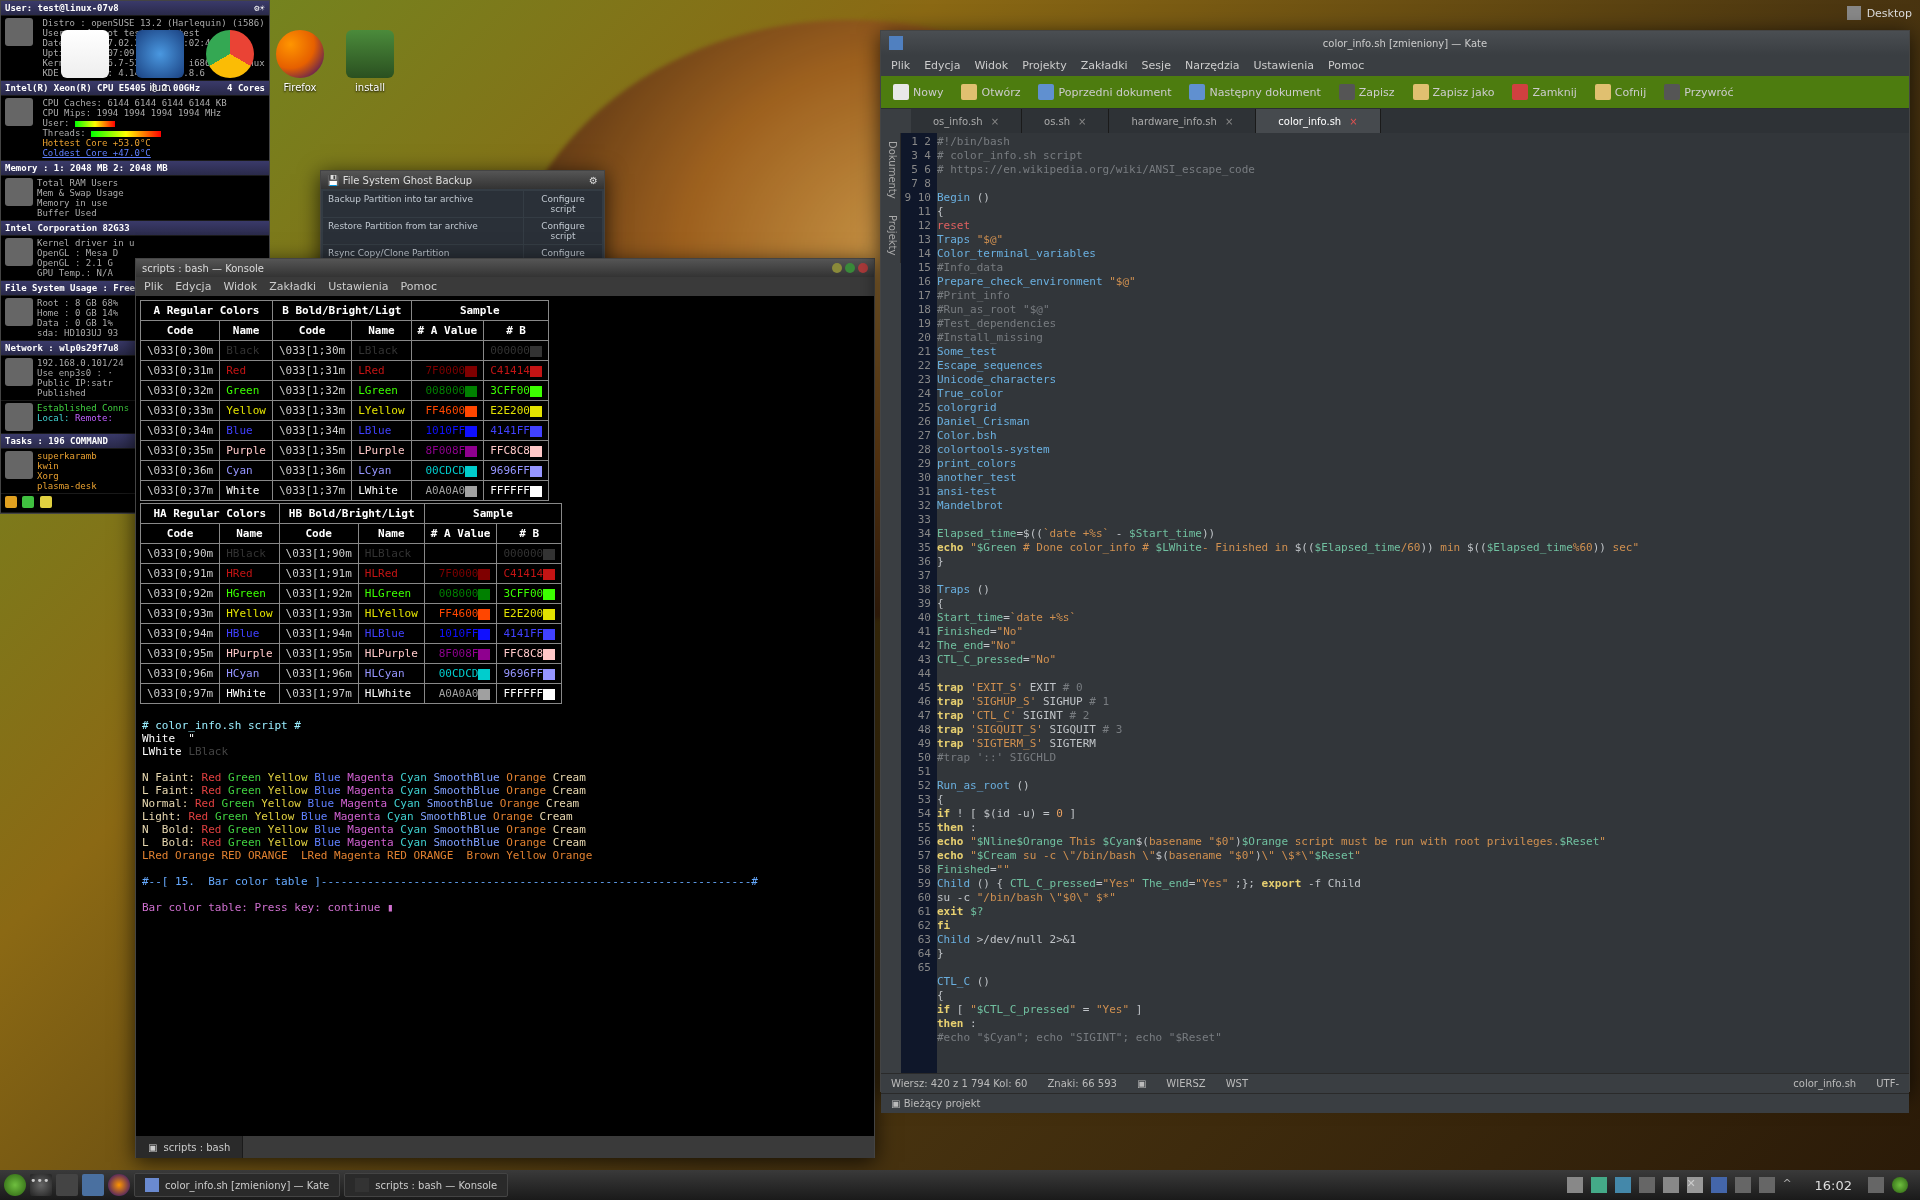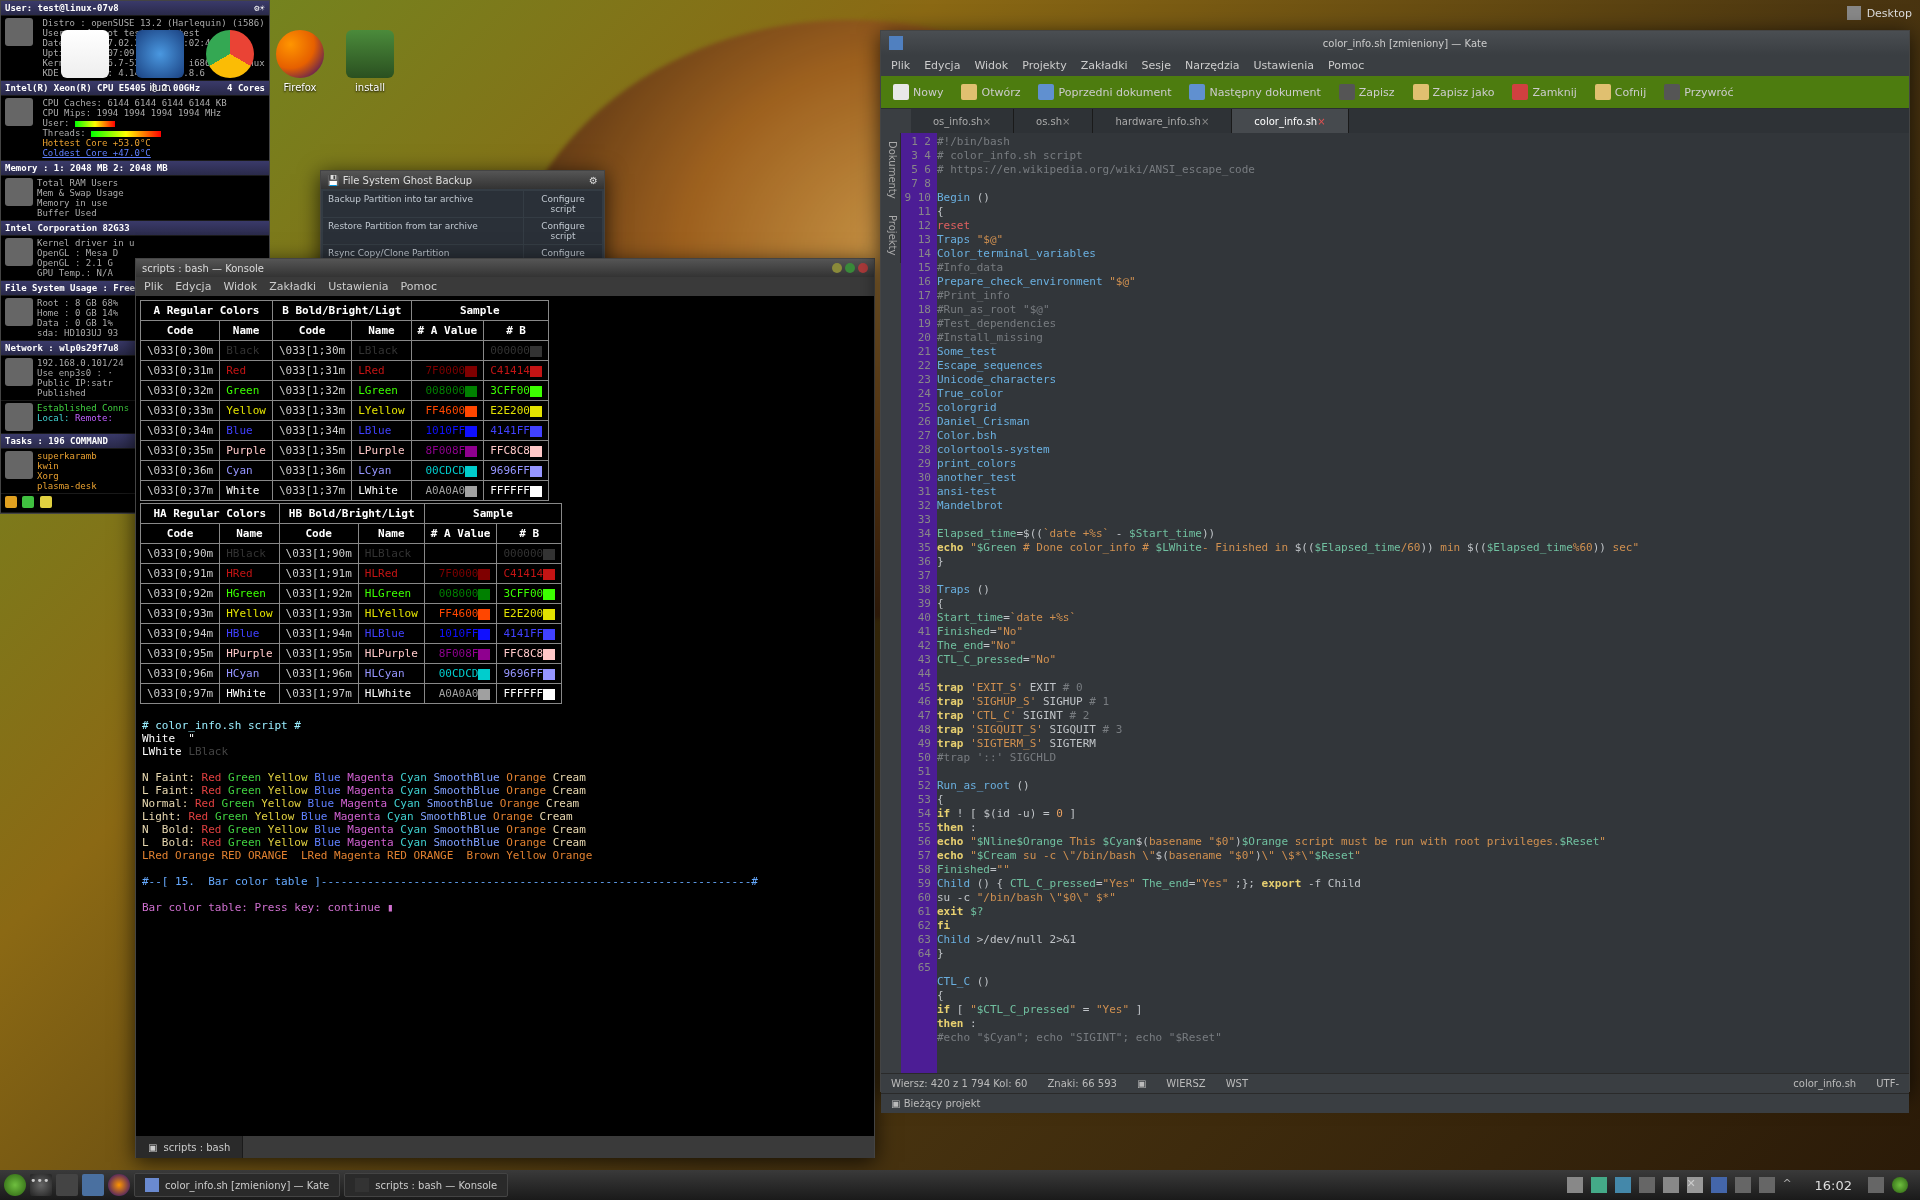--- a/index.html
+++ b/index.html
@@ -46,27 +46,27 @@
 .termline{font-family:monospace;font-size:11px;white-space:pre;padding:0 4px;}
 
 
 .kate { top:30px; left:880px; width:1030px; height:1062px; background:#3a3e42;}
 .kate .ktb{background:linear-gradient(#4a4e52,#3a3e42);height:24px;display:flex;align-items:center;padding:0 8px;font-size:10px;color:#ccc;}
 .kate .kmenubar{display:flex;gap:14px;padding:4px 10px;font-size:11px;color:#ccc;background:#3a3e42;}
 .kate .ktoolbar{display:flex;gap:2px;padding:4px;background:#4d7c0f;border-bottom:1px solid #2a2e32;}
 .kate .tbtn{display:flex;align-items:center;gap:4px;padding:4px 8px;color:#ccc;font-size:11px;}
 .kate .tbtn .ti{width:16px;height:16px;border-radius:2px;}
 .kate .ktabs{display:flex;background:#2e3236;height:24px;margin-left:30px;}
-.kate .ktab2{padding:5px 22px;font-size:10px;border-right:1px solid #1a1a1a;display:flex;align-items:center;color:#aaa;}
+.kate .ktab2{padding:5px 22px;font-size:10px;border-right:1px solid #1a1a1a;display:flex;align-items:center;gap:8px;color:#aaa;}
 .kate .ktab2.act{background:#464a4e;color:#fff;}
 .kate .ktab2 .x{color:#888;cursor:pointer;}
 .kate .ktab2.act .x{color:#e05050;}
 .kate .ed-wrap{display:flex;height:940px;}
 .kate .sidetab{width:20px;background:#3a3e42;writing-mode:vertical-rl;text-align:center;padding:8px 2px;font-size:10px;color:#aaa;border-right:1px solid #2a2a2a;}
-.kate .gutter{width:36px;background:#4c1d95;color:#888;font-family:monospace;font-size:11px;text-align:right;padding:2px 6px 2px 2px;line-height:14px;}
+.kate .gutter{width:36px;background:#0f172a;color:#888;font-family:monospace;font-size:11px;text-align:right;padding:2px 6px 2px 2px;line-height:14px;}
 .kate .editor{flex:1;background:#32363a;font-family:"DejaVu Sans Mono",monospace;font-size:11px;line-height:14px;padding:2px 0;color:#c0c4c8;overflow:hidden;}
 .kate .statusbar{height:20px;background:#3a3e42;color:#bbb;font-size:10px;display:flex;align-items:center;padding:0 10px;gap:20px;border-top:1px solid #2a2a2a;}
 .kate .statusbar2{height:20px;background:#3a3e42;color:#bbb;font-size:10px;display:flex;align-items:center;padding:0 10px;border-top:1px solid #2a2a2a;}
 .c-cmt{color:#787c80;} .c-kw{color:#e8d070;font-weight:bold;} .c-str{color:#d09050;} .c-fn{color:#6ab0e0;} .c-var{color:#70c0a0;} .c-num{color:#e8a060;} .c-op{color:#c0c4c8;} .c-red{color:#e06060;}
 
 
 .panel{position:absolute;bottom:0;left:0;right:0;height:30px;background:linear-gradient(#3a3a3a,#1a1a1a);display:flex;align-items:center;padding:0 4px;gap:4px;}
 .panel .start{width:22px;height:22px;background:radial-gradient(#6fbf3f,#2a6010);border-radius:50%;}
 .panel .pbtn{width:22px;height:22px;background:#444;border-radius:2px;}
 .panel .task{display:flex;align-items:center;gap:6px;background:#2a2a2a;padding:4px 10px;font-size:10px;color:#ccc;border:1px solid #444;border-radius:2px;}

